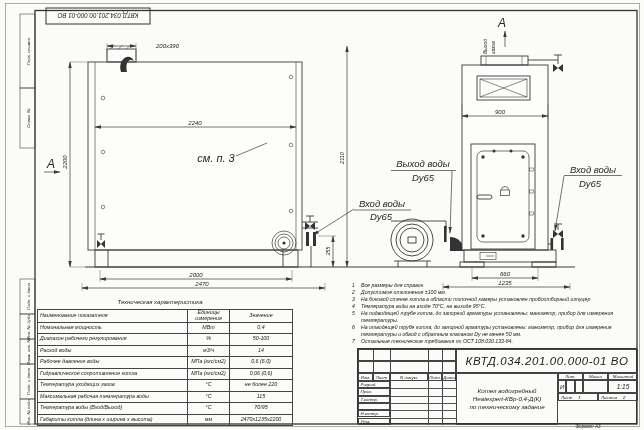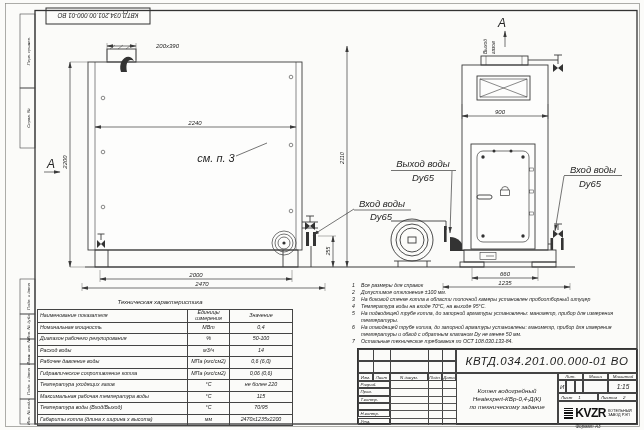--- a/index.html
+++ b/index.html
@@ -419,23 +419,15 @@
 
   <div class="cell" style="left:200px;top:44px;width:40px;height:8px;display:flex;align-items:center;padding-left:2px;gap:6px">
     <span>Лист</span>
     <span>1</span>
   </div>
   <div class="cell" style="left:240px;top:44px;width:40px;height:8px;display:flex;align-items:center;padding-left:2px;gap:6px">
     <span>Листов</span>
     <span>2</span>
   </div>
 
-  <div class="cell logo-row" style="left:200px;top:52px;width:80px;height:24px">
-    <span class="logo-box"></span>
-    <span class="logo-txt">KVZR</span>
-    <span class="company">
-      <div>КОТЕЛЬНЫЙ</div>
-      <div>ЗАВОД РЭП</div>
-    </span>
-  </div>
 </div>
 
 <div id="fmt" class="abs">Формат А3</div>
 
 </body></html>

